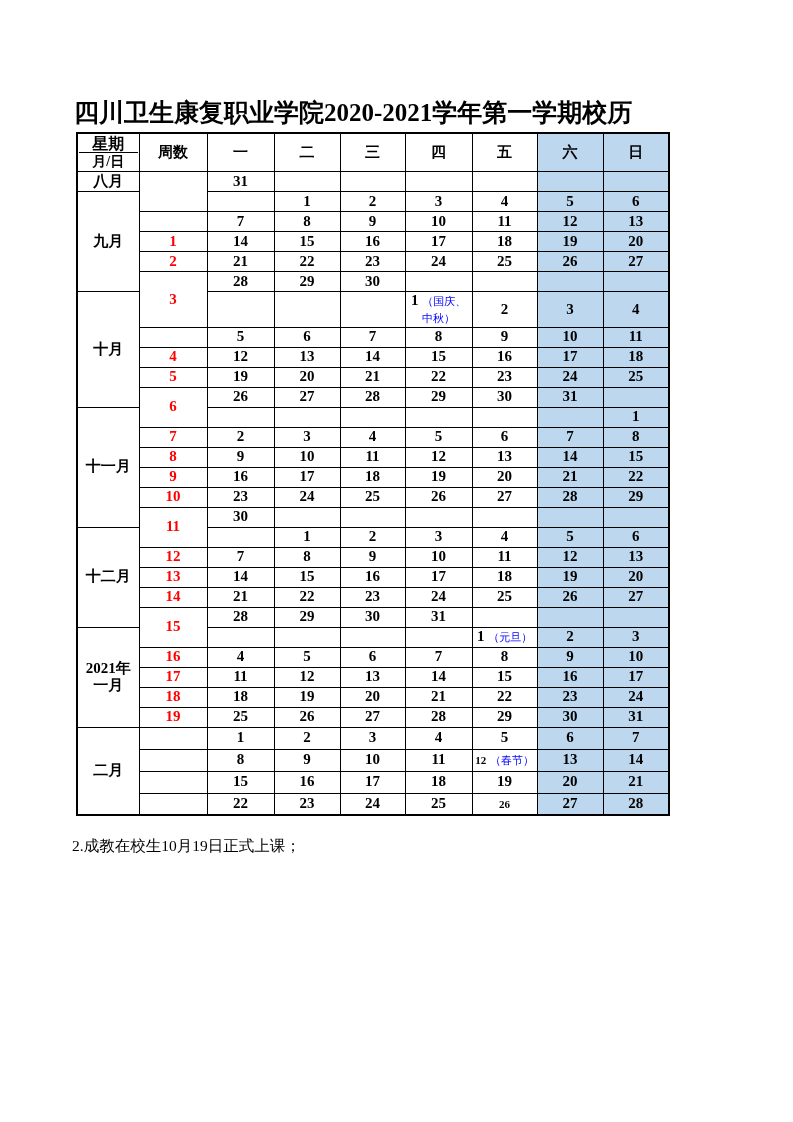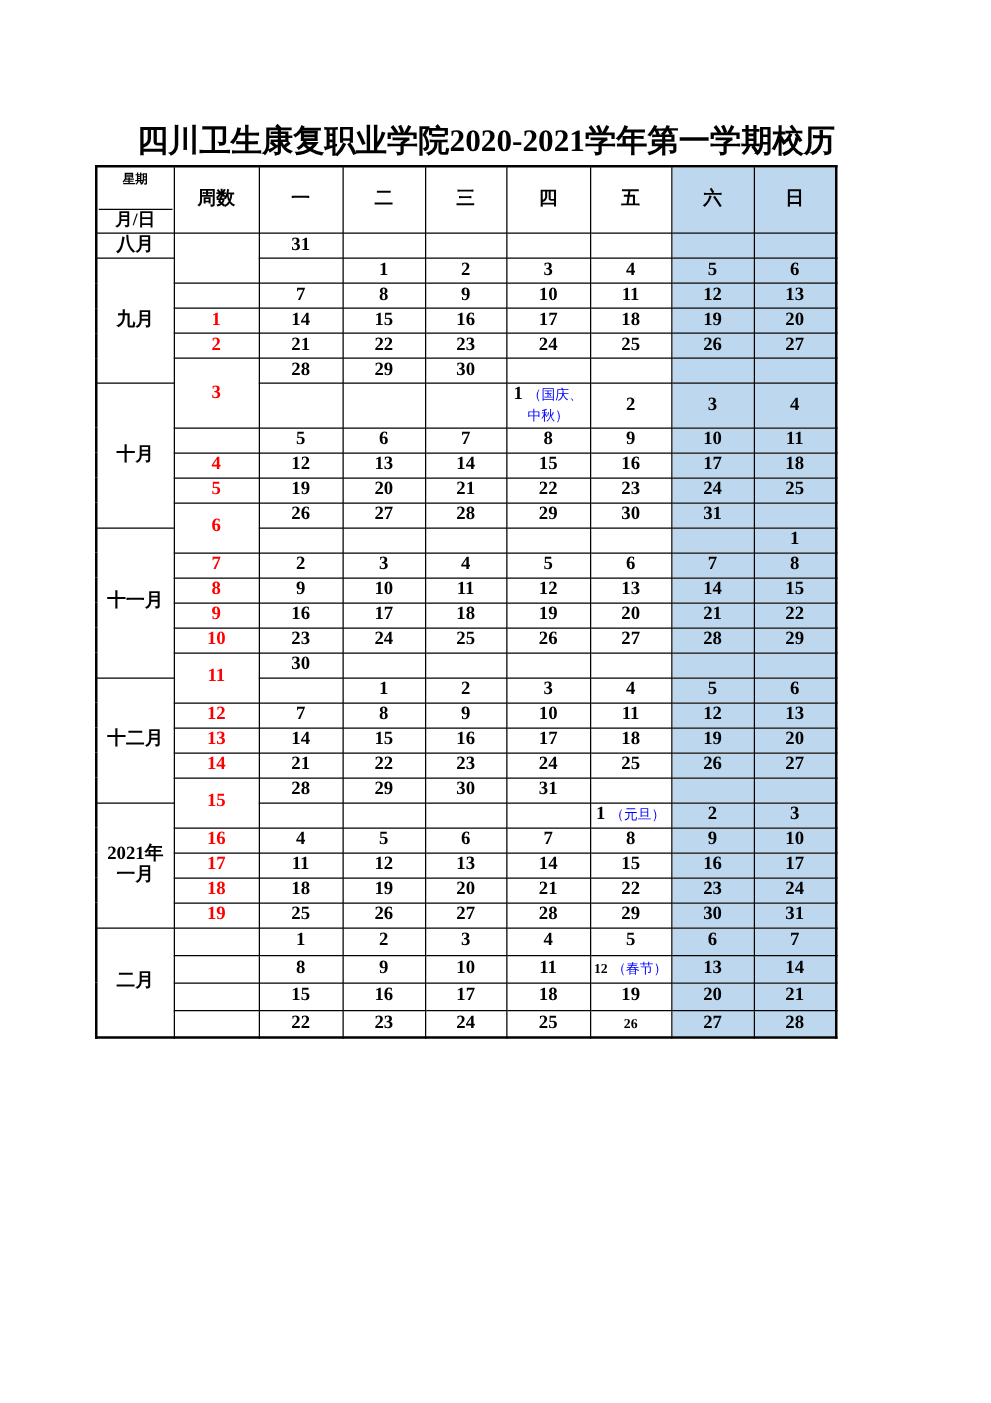--- a/index.html
+++ b/index.html
@@ -6,21 +6,21 @@
   html,body { background:#ffffff; }
   body {
     width:793px; height:1122px;
     font-family:"Liberation Serif","DejaVu Serif",serif;
     color:#000;
     position:relative;
   }
   .title {
     margin:96px 0 3px 74px;
     width:594px;
-    text-align:right;
+    text-align:left;
     font-size:25px;
     font-weight:bold;
     white-space:nowrap;
   }
   table.calendar {
     border-collapse:collapse;
     table-layout:fixed;
     margin-left:76px;
     border:2px solid #000;
   }
@@ -31,21 +31,21 @@
     padding:0 1px;
     font-weight:bold;
     font-size:15px;
     line-height:1.15;
     overflow:hidden;
   }
   thead th { height:38px; }
   th.corner { padding:0; }
   .corner-top {
     border-bottom:1px solid #000;
-    height:34px; line-height:19px; font-size:10px;
+    height:19px; line-height:19px; font-size:16px;
   }
   .corner-bottom { height:18px; line-height:18px; font-size:14px; }
   tbody tr { height:20px; }
   tbody tr.tall { height:29px; }
   tbody tr.mid { height:22px; }
   .weekend { background:#BDD7EE; }
   .week-cell { color:#FF0000; }
   .month-cell { line-height:1.25;margin-left:17px; }
   .holiday-note {
     color:#0000FF;
@@ -405,13 +405,14 @@
         <td class="day-cell">24</td>
         <td class="day-cell">25</td>
         <td class="day-cell"><span class="date small-date">26</span></td>
         <td class="day-cell weekend">27</td>
         <td class="day-cell weekend">28</td>
       </tr>
     </tbody>
 </table>
 
 <div class="notes" id="notes">
+    <div class="note-line">2.成教在校生10月19日正式上课；</div>
   </div>
 
 </body></html>

